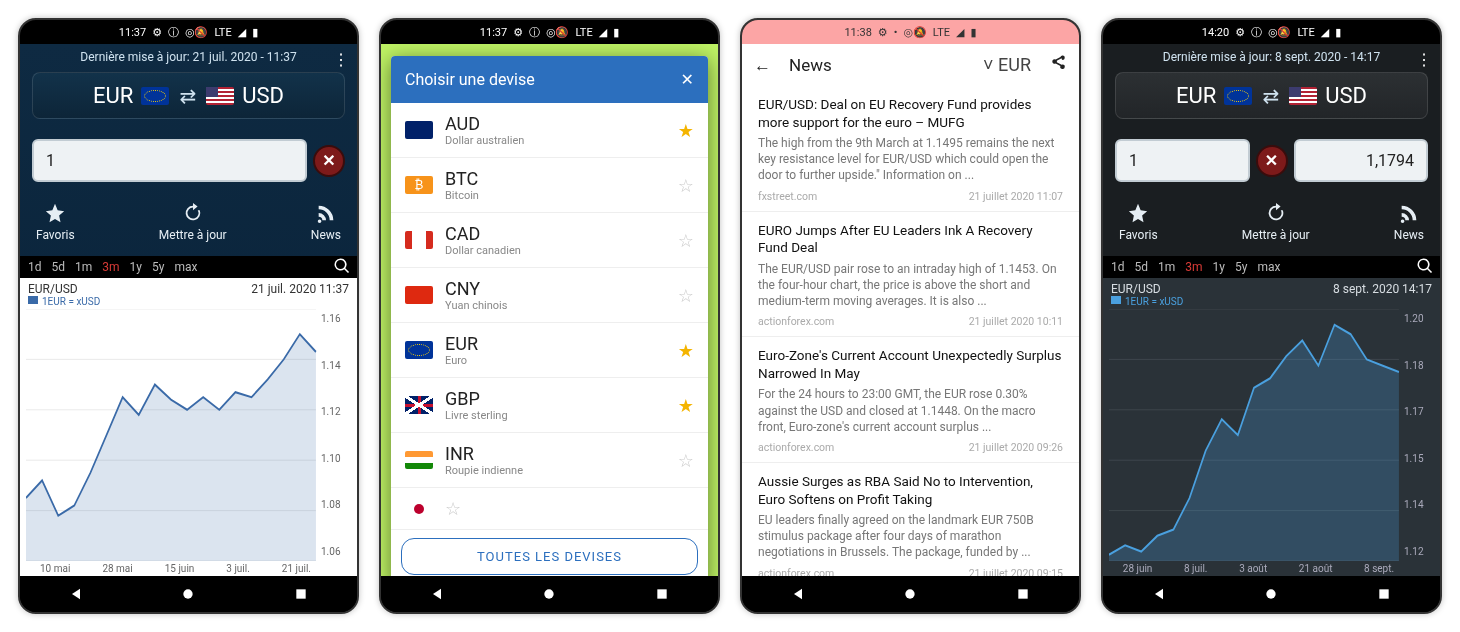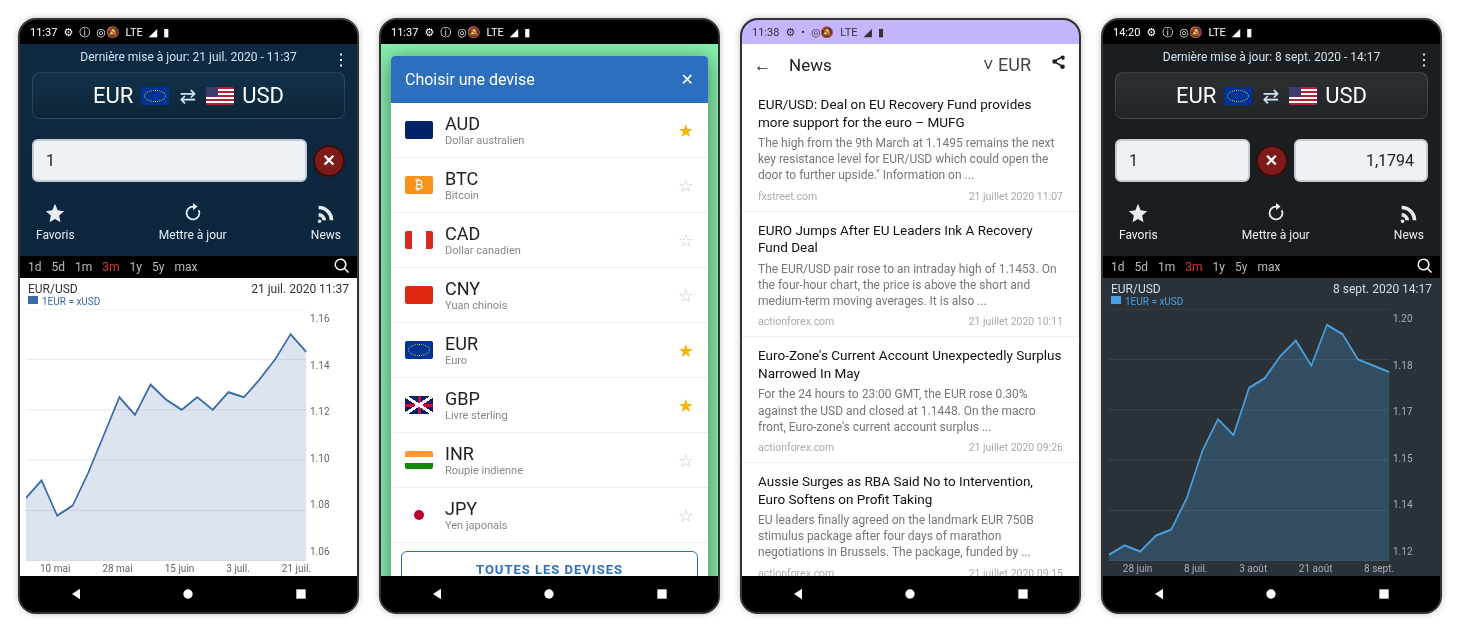--- a/index.html
+++ b/index.html
@@ -1,20 +1,20 @@
 <!DOCTYPE html>
 <html><head>
 <meta charset="utf-8">
 <style>
 *{box-sizing:border-box;margin:0;padding:0;font-family:-apple-system,Roboto,Arial,sans-serif}
 body{background:#fff;display:flex;gap:20px;padding:18px;width:1460px;height:632px}
 .phone{width:344px;height:596px;border-radius:18px;border:2px solid #333;overflow:hidden;background:#000;display:flex;flex-direction:column;box-shadow:0 0 6px rgba(0,0,0,.25)}
-.statusbar{height:24px;display:flex;justify-content:flex-start;align-items:center;padding:0 10px;font-size:11px;color:#fff}
+.statusbar{height:24px;display:flex;justify-content:center;align-items:center;padding:0 10px;font-size:11px;color:#fff}
 .statusbar .left,.statusbar .right{display:flex;align-items:center;gap:6px}
-.whitebar{background:#c4b5fd;color:#333}
+.whitebar{background:#fca5a5;color:#333}
 .screen{flex:1;display:flex;flex-direction:column;overflow:hidden}
 .navbar{height:36px;background:#000;display:flex;justify-content:space-around;align-items:center}
 .navbar svg{fill:#fff}
 
 
 .dark{background:linear-gradient(#0e2a42,#082036);color:#fff}
 .vdark{background:#1a1e21;color:#fff}
 .upbar{display:flex;align-items:center;justify-content:center;font-size:12px;padding:6px 0 4px;color:#cfe2ef;position:relative}
 .overflow{position:absolute;right:8px;top:6px;color:#fff;font-size:16px}
 .pair{margin:4px 12px;border-radius:8px;display:flex;align-items:center;justify-content:center;gap:10px;padding:10px 8px;border:1px solid rgba(255,255,255,.12);background:linear-gradient(#12324a,#0d2538)}
@@ -30,21 +30,21 @@
 .action svg{fill:#e6eef4}
 .rangebar{background:#000;color:#bbb;display:flex;align-items:center;gap:10px;padding:4px 8px;font-size:12px;position:relative}
 .rangebar .sel{color:#d83a36}
 .rangebar .search{position:absolute;right:6px;color:#fff}
 .chartzone{flex:1;background:#fff;display:flex;flex-direction:column}
 .chartzone.dk{background:#2a3238}
 .charthead{display:flex;justify-content:space-between;padding:4px 8px 0;font-size:12px;color:#333}
 .chartzone.dk .charthead{color:#d7dde2}
 .legend{display:flex;gap:4px;font-size:10px;color:#3a6aa8;padding:0 8px 2px}
 .chartzone.dk .legend{color:#4aa0df}
-.chartbox{flex:1;position:relative;margin:0 15px 0 6px}
+.chartbox{flex:1;position:relative;margin:0 4px 0 6px}
 .ylabels{position:absolute;right:0;top:0;bottom:0;width:34px;display:flex;flex-direction:column;justify-content:space-between;font-size:10px;color:#666;padding:4px 2px}
 .chartzone.dk .ylabels{color:#aab}
 .xlabels{display:flex;justify-content:space-around;font-size:10px;color:#666;padding:2px 30px 2px 4px}
 .chartzone.dk .xlabels{color:#aab}
 
 
 .flag{width:28px;height:18px;border-radius:2px;display:inline-block}
 .flag.eu{background:#003399;position:relative}
 .flag.eu::after{content:"";position:absolute;inset:3px;border:1px dotted gold;border-radius:50%}
 .flag.us{background:linear-gradient(#b22234 50%,#fff 50%);background-size:100% 4px;position:relative}
@@ -53,30 +53,30 @@
 .flag.btc{background:#f7931a;color:#fff;text-align:center;font-size:12px;line-height:18px}
 .flag.ca{background:linear-gradient(90deg,#d52b1e 25%,#fff 25%,#fff 75%,#d52b1e 75%)}
 .flag.cn{background:#de2910}
 .flag.gb{background:#012169;position:relative}
 .flag.gb::after{content:"";position:absolute;inset:0;background:linear-gradient(to bottom right,transparent 45%,#fff 45%,#fff 55%,transparent 55%),linear-gradient(to bottom left,transparent 45%,#fff 45%,#fff 55%,transparent 55%),linear-gradient(#c8102e 0),linear-gradient(90deg,#c8102e 0);background-size:100% 100%,100% 100%,100% 3px,3px 100%;background-repeat:no-repeat;background-position:center}
 .flag.in{background:linear-gradient(#ff9933 33%,#fff 33%,#fff 66%,#138808 66%)}
 .flag.jp{background:#fff;position:relative}
 .flag.jp::after{content:"";position:absolute;left:9px;top:4px;width:10px;height:10px;background:#bc002d;border-radius:50%}
 
 
-.dialog-bg{background:#86efac;flex:1;padding:12px 10px;display:flex}
+.dialog-bg{background:#bef264;flex:1;padding:12px 10px;display:flex}
 .dialog{background:#fff;border-radius:4px;flex:1;display:flex;flex-direction:column;box-shadow:0 4px 20px rgba(0,0,0,.5)}
 .dlghead{background:#2c6fbe;color:#fff;display:flex;align-items:center;justify-content:space-between;padding:14px 14px;font-size:16px;border-radius:4px 4px 0 0}
 .ccyrow{display:flex;align-items:center;padding:10px 14px;gap:12px;border-bottom:1px solid #eee}
 .ccyinfo{flex:1}
 .ccyinfo .code{font-size:18px;color:#222}
 .ccyinfo .name{font-size:11px;color:#888}
 .star{color:#ccc;font-size:18px}
 .star.on{color:#f4b400}
-.dlgbtn{margin:8px 10px 10px;border:1px solid #2c6fbe;color:#2c6fbe;text-align:center;padding:10px;font-size:13px;font-weight:700;letter-spacing:1px;border-radius:6px}
+.dlgbtn{margin:8px 10px 10px;border:1px solid #2c6fbe;color:#2c6fbe;text-align:center;padding:10px;font-size:13px;font-weight:400;letter-spacing:1px;border-radius:13px}
 
 
 .light{background:#fff;color:#222}
 .newsbar{display:flex;align-items:center;padding:10px 12px;gap:18px;font-size:17px}
 .newsbar .title{flex:1}
 .newsbar .ccysel{font-size:18px;color:#444}
 .article{padding:10px 16px 8px;border-bottom:1px solid #eee}
 .article .h{font-size:13.5px;color:#111;line-height:1.3;margin-bottom:4px}
 .article .p{font-size:12px;color:#777;line-height:1.35}
 .article .meta{display:flex;justify-content:space-between;font-size:10.5px;color:#aaa;margin-top:6px}
@@ -278,24 +278,20 @@
             <div class="ccyrow">
               <span class="flag in"></span>
               <div class="ccyinfo">
                 <div class="code">INR</div>
                 <div class="name">Roupie indienne</div>
               </div>
               <span class="star">☆</span>
             </div>
             <div class="ccyrow">
               <span class="flag jp"></span>
-              <div class="ccyinfo">
-                <div class="code">JPY</div>
-                <div class="name">Yen japonais</div>
-              </div>
               <span class="star">☆</span>
             </div>
           </div>
         <div class="dlgbtn">TOUTES LES DEVISES</div>
       </div>
     </div>
   </div>
   <div class="navbar">
     <svg width="16" height="16" viewBox="0 0 24 24">
         <path d="M18 4l-12 8 12 8z"></path>

